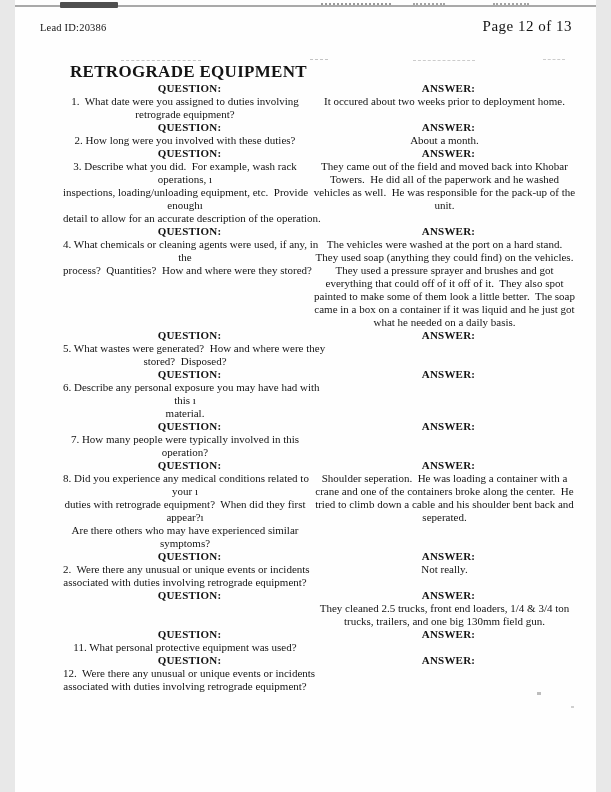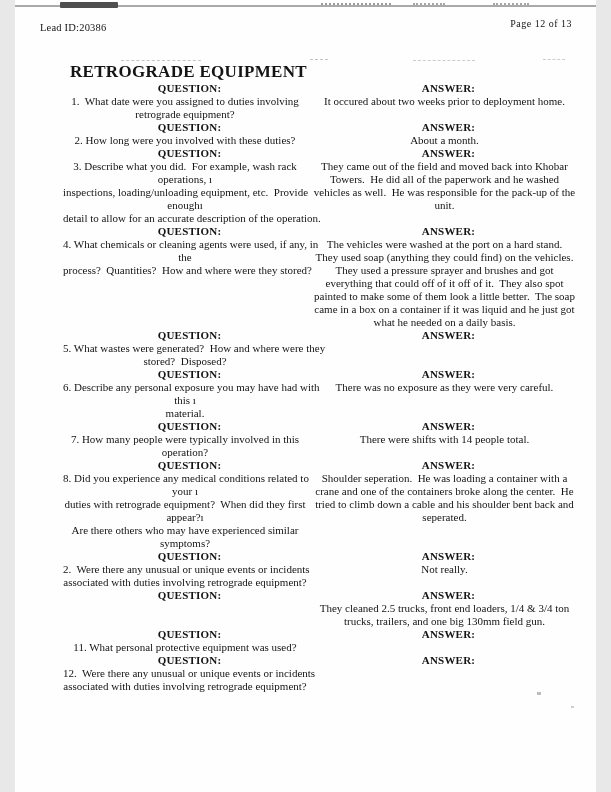--- a/index.html
+++ b/index.html
@@ -32,21 +32,21 @@
   .scan-middash4 { position: absolute; top: 59px; left: 528px; width: 22px; height: 0; border-top: 1px dashed #cccccc; }
   .scan-speck1 { position: absolute; top: 692px; left: 522px; width: 4px; height: 3px; background: #bdbdbd; }
   .scan-speck2 { position: absolute; top: 706px; left: 556px; width: 3px; height: 2px; background: #cfcfcf; }
 
   .lead-id {
     position: absolute; top: 22px; left: 25px;
     font-size: 10.5px; letter-spacing: 0.2px;
   }
   .page-number {
     position: absolute; top: 18px; right: 24px;
-    font-size: 10px; letter-spacing: 0.5px;
+    font-size: 15px; letter-spacing: 0.5px;
   }
   .doc-title {
     position: absolute; top: 62px; left: 55px;
     font-size: 17px; font-weight: bold; letter-spacing: 0.3px;
   }
   .qa-list {
     position: absolute; top: 82px; left: 48px; right: 14px; text-align: center;
   }
   .qa-row {
     display: grid;
@@ -166,33 +166,31 @@
 
   <div class="qa-row">
     <div class="qa-cell">
       <div class="qa-label q-label">QUESTION:</div>
       <div class="qa-text">6. Describe any personal exposure you may have had with
 this ı
 material.</div>
     </div>
     <div class="qa-cell">
       <div class="qa-label a-label">ANSWER:</div>
-      <div class="qa-text">There was no exposure as they were very careful.</div>
     </div>
   </div>
 
   <div class="qa-row">
     <div class="qa-cell">
       <div class="qa-label q-label">QUESTION:</div>
       <div class="qa-text">7. How many people were typically involved in this
 operation?</div>
     </div>
     <div class="qa-cell">
       <div class="qa-label a-label">ANSWER:</div>
-      <div class="qa-text">There were shifts with 14 people total.</div>
     </div>
   </div>
 
   <div class="qa-row">
     <div class="qa-cell">
       <div class="qa-label q-label">QUESTION:</div>
       <div class="qa-text">8. Did you experience any medical conditions related to
 your ı
 duties with retrograde equipment?  When did they first
 appear?ı

